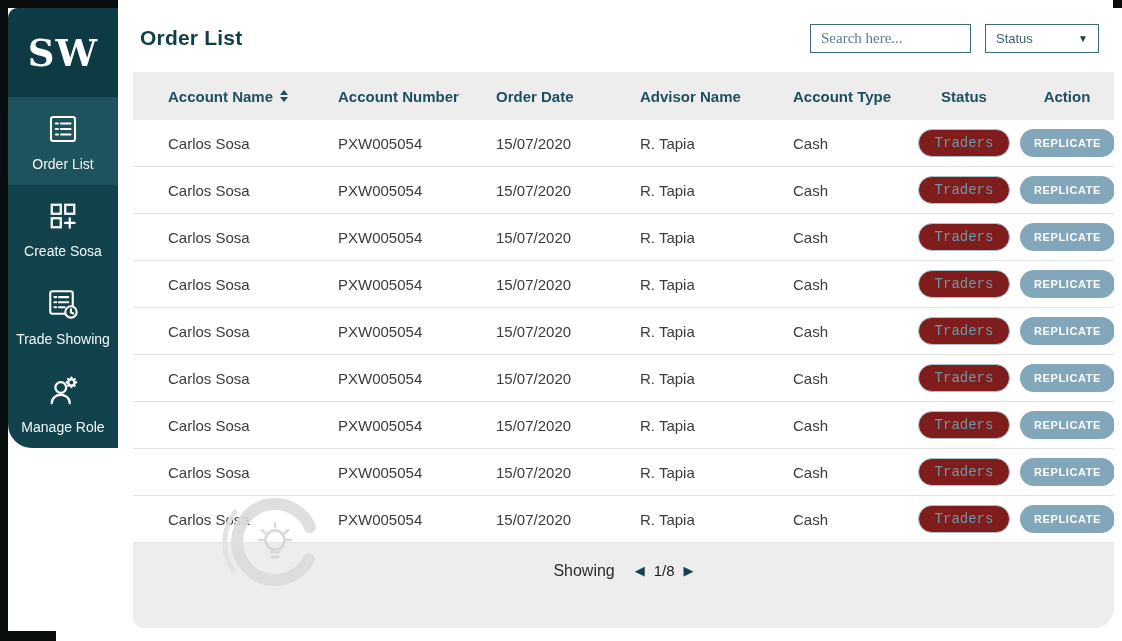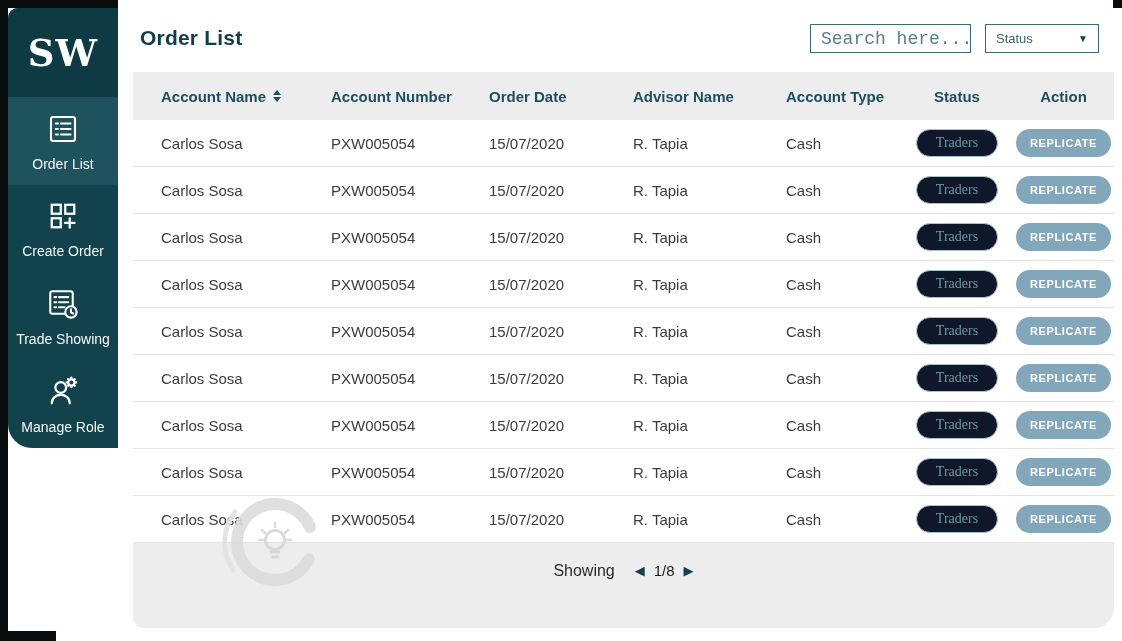--- a/index.html
+++ b/index.html
@@ -44,59 +44,59 @@
   .main { position:absolute; left:118px; top:8px; right:0; bottom:0; z-index:1; background:#ffffff; }
   .page-title {
     position:absolute; left:22px; top:18px; font-size:21px; font-weight:700;
     color:#0f3e48; letter-spacing:0.2px;
   }
   .search-box {
     position:absolute; left:692px; top:16px; width:161px; height:29px;
     border:1px solid #3d6b75; background:#fff; display:flex; align-items:center;
   }
   .search-input {
-    border:none; outline:none; flex:1; font-size:18px; color:#33545e;
-    padding:0 4px 0 10px; font-family:Liberation Mono, monospace; background:transparent;
+    border:none; outline:none; flex:1; font-size:15px; color:#33545e;
+    padding:0 4px 0 10px; font-family:Liberation Serif, serif; background:transparent;
   }
   .search-input::placeholder { color:#5a7e88; }
   .search-icon { padding-right:8px; display:flex; align-items:center; cursor:pointer; }
   .status-select {
     position:absolute; left:867px; top:16px; width:114px; height:29px;
     border:1px solid #3d6b75; background:#fff; display:flex; align-items:center;
     justify-content:space-between; padding:0 10px; cursor:pointer;
   }
   .status-label { font-size:13px; color:#44606a; }
   .status-caret { font-size:10px; color:#16424d; }
 
   
   .table-card {
     position:absolute; left:15px; top:64px; width:981px; height:556px;
     background:#ededed; border-radius:0 0 20px 10px; overflow:hidden;
   }
   .grid-row {
     display:grid;
     grid-template-columns:170px 158px 144px 153px 115px 112px 1fr;
-    align-items:center; padding-left:28px;
+    align-items:center; padding-left:35px;
   }
   .thead { height:48px; }
   .th { font-size:15px; font-weight:700; color:#1d4f5d; display:flex; align-items:center; }
   .th.center, .cell.center { justify-content:center; }
   .sort-arrows { display:inline-flex; flex-direction:column; gap:2px; margin-left:7px; cursor:pointer; }
   .tri-up   { width:0; height:0; border-left:4px solid transparent; border-right:4px solid transparent; border-bottom:5px solid #1d4f5d; }
   .tri-down { width:0; height:0; border-left:4px solid transparent; border-right:4px solid transparent; border-top:5px solid #1d4f5d; }
 
   .rows { position:relative; z-index:1; }
   .data-row {
     height:47px; background:#ffffff; border-bottom:1px solid #e4e4e4;
   }
   .cell { font-size:15px; color:#3b3b3b; display:flex; align-items:center; }
   .btn-traders {
     min-width:82px; height:28px; border-radius:14px; border:1px solid #a9c3cd;
-    background:#0f172a; color:#6f97a5; font-size:14px; padding:0 16px;
-    cursor:pointer; font-family:Liberation Serif, serif;
+    background:#7f1d1d; color:#6f97a5; font-size:14px; padding:0 16px;
+    cursor:pointer; font-family:Liberation Mono, monospace;
   }
   .btn-replicate {
     min-width:84px; height:28px; border-radius:14px; border:none;
     background:#82a7ba; color:#ffffff; font-size:11px; font-weight:700;
     letter-spacing:0.6px; padding:0 14px; cursor:pointer;
     font-family:"Liberation Sans", sans-serif;
   }
 
   .table-footer {
     height:85px; display:flex; align-items:flex-start; justify-content:center;
@@ -147,21 +147,21 @@
   <div class="nav-item">
     <span class="nav-icon">
       <svg width="36" height="36" viewBox="0 0 24 24" fill="none" stroke="#ffffff" stroke-width="1.5" stroke-linecap="round">
         <rect x="4.5" y="4.5" width="6" height="6"></rect>
         <rect x="13.5" y="4.5" width="6" height="6"></rect>
         <rect x="4.5" y="13.5" width="6" height="6"></rect>
         <line x1="16.5" y1="13.5" x2="16.5" y2="19.8"></line>
         <line x1="13.3" y1="16.6" x2="19.7" y2="16.6"></line>
       </svg>
     </span>
-    <span class="nav-label">Create Order</span>
+    <span class="nav-label">Create Sosa</span>
   </div>
 
   <div class="nav-item">
     <span class="nav-icon">
       <svg width="36" height="36" viewBox="0 0 24 24" fill="none" stroke="#ffffff" stroke-width="1.4" stroke-linecap="round">
         <rect x="3.5" y="3.5" width="15" height="15" rx="1.5"></rect>
         <line x1="6.3" y1="7.4" x2="7.5" y2="7.4"></line>
           <line x1="9.3" y1="7.4" x2="15.5" y2="7.4"></line>
         <line x1="6.3" y1="10.8" x2="7.5" y2="10.8"></line>
           <line x1="9.3" y1="10.8" x2="15.5" y2="10.8"></line>

